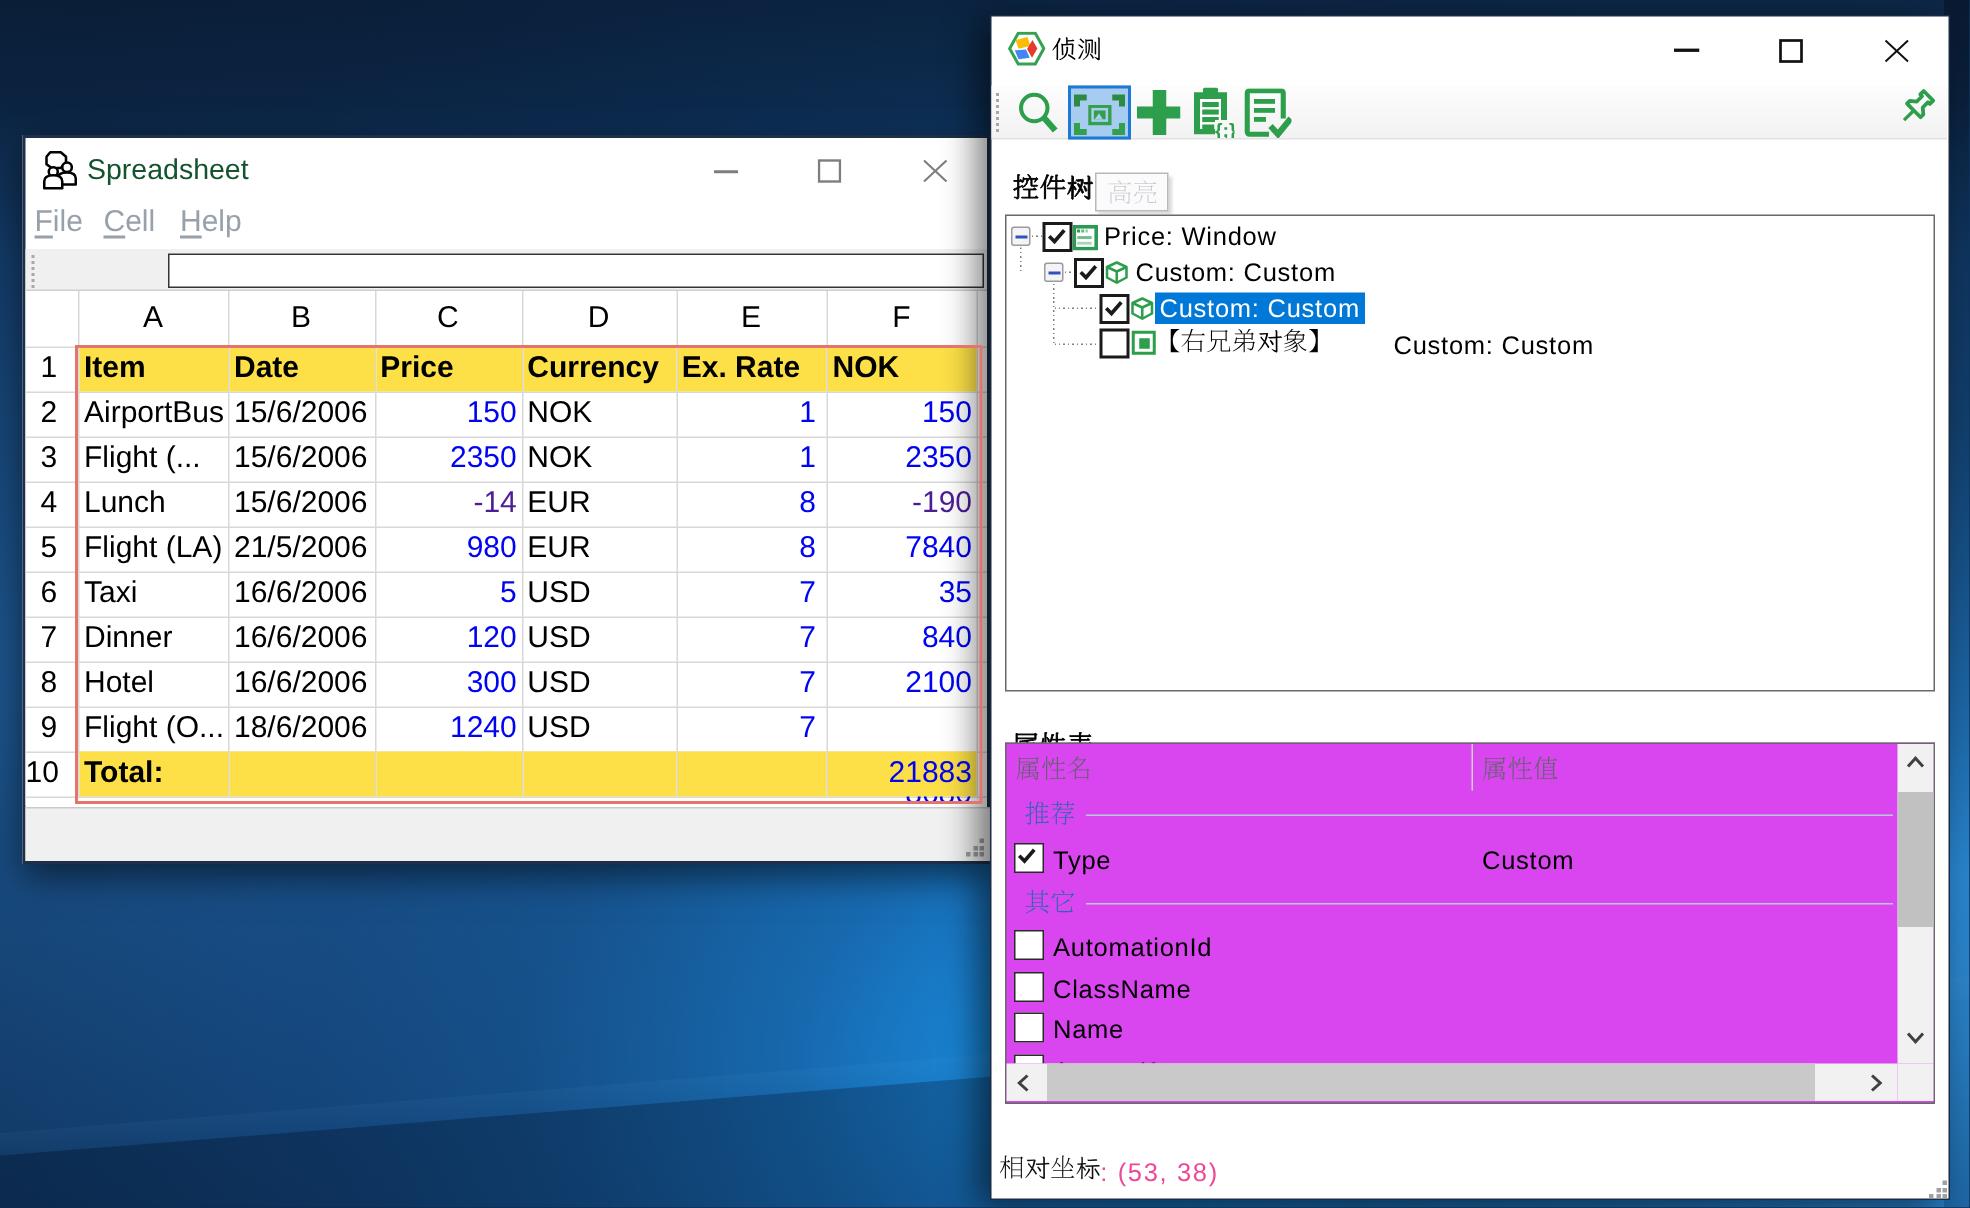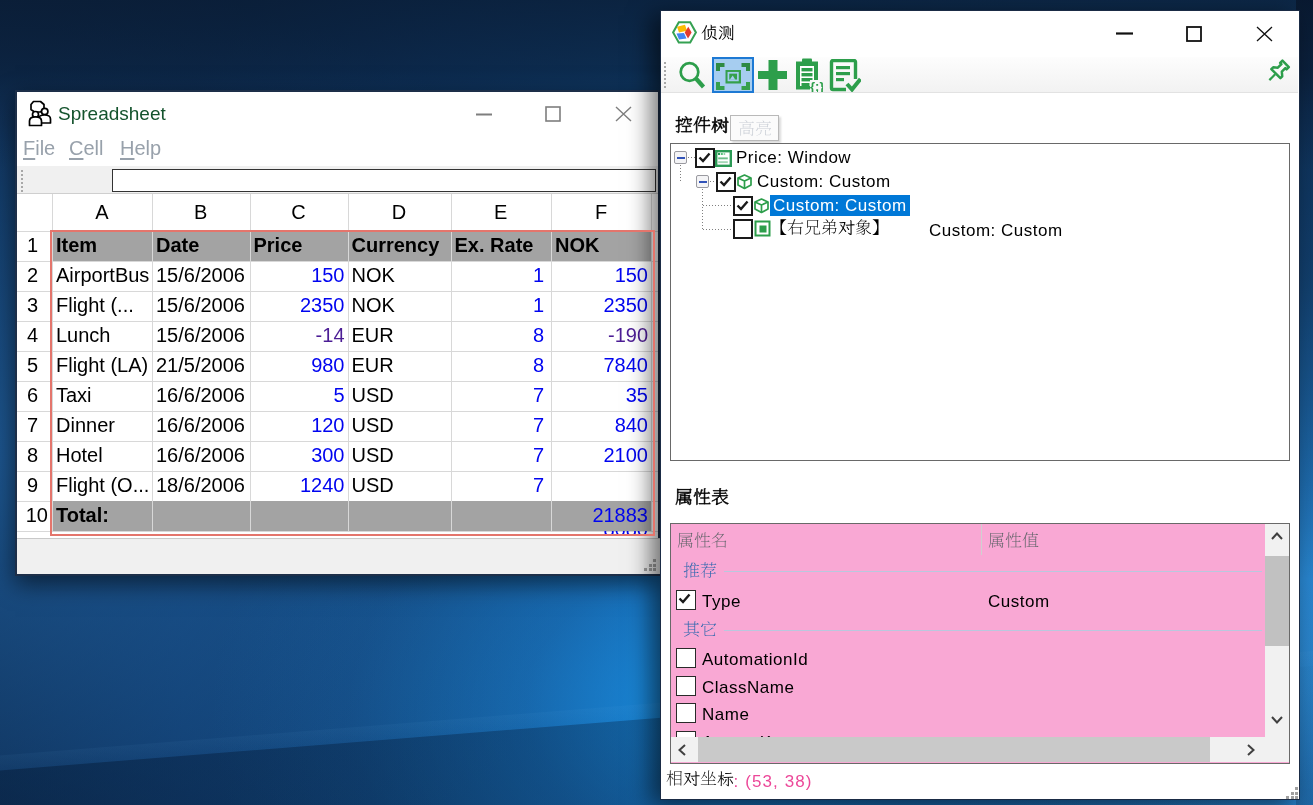--- a/index.html
+++ b/index.html
@@ -14,21 +14,21 @@
 #w1 .menu span{position:absolute;top:1px}
 #w1 .menu u{text-decoration:underline;text-underline-offset:3px}
 #tbar{position:absolute;top:74px;left:0;width:100%;height:28px;background:#f0f0f0;
  border-bottom:1px solid #cfcfcf}
 #fx{position:absolute;left:95px;top:3px;width:544px;height:23px;background:#fff;border:1px solid #333}
 .grip7{position:absolute;width:2px;background-image:repeating-linear-gradient(#a8a8a8 0 2px,transparent 2px 4px)}
 #grid{position:absolute;top:102px;left:0;width:641px;height:343px;background:#fff;font-size:20px;overflow:hidden}
 #grid .hl{position:absolute;left:0;width:641px;height:1px;background:#d8d8d8}
 #grid .vl{position:absolute;top:0;width:1px;height:337px;background:#d8d8d8}
 #grid .cell{position:absolute;height:30px;line-height:29px;white-space:nowrap;overflow:hidden}
-#grid .gy{background:#a3a3a3}
+#grid .gy{background:#fde047}
 #grid .rt{text-align:right}
 #grid .b{font-weight:bold}
 #grid .blu{color:#0004f0}
 #grid .red{color:#4c1d95}
 #grid .hdr{position:absolute;top:0;height:37px;line-height:37px;text-align:center;font-size:20px}
 #redbox{position:absolute;left:33px;top:138px;width:605px;height:306px;border:2px solid #e4756c;z-index:5}
 #w1stat{position:absolute;left:0;top:446px;width:645px;height:36px;background:#f0f0f0;border-top:1px solid #c9c9c9}
 
 #w2{position:absolute;left:660px;top:10px;width:640px;height:790px;background:#fff;
  border:1px solid #1a2b45;box-shadow:-9px 5px 22px rgba(0,0,0,.55)}
@@ -42,21 +42,21 @@
 .texp i{position:absolute;left:1.5px;top:4.5px;width:8px;height:2px;background:#3152b8}
 .tcb{position:absolute;width:20px;height:20px;border:2px solid #1a1a1a;background:#fff;z-index:3}
 .pcb{position:absolute;width:20px;height:20px;border:1.5px solid #2a2a2a;background:#fff}
 .chk{position:absolute;left:1px;top:2px;width:13px;height:11px}
 .trow{position:absolute;font-size:17px;color:#000;white-space:nowrap;letter-spacing:.5px;line-height:21px}
 .tsel{background:#0078d7;color:#fff;padding:0 3px}
 .dotv{position:absolute;width:1px;background-image:repeating-linear-gradient(#808080 0 1px,transparent 1px 3px)}
 .doth{position:absolute;height:1px;background-image:repeating-linear-gradient(90deg,#808080 0 1px,transparent 1px 3px)}
 #hlbtn{position:absolute;left:69px;top:104px;width:49px;height:26px;border:1px solid #b9b9b9;
  background:#fbfbfb;box-shadow:2px 2px 2px rgba(0,0,0,.15);text-align:center;padding-top:4px}
-#propbox{position:absolute;left:9px;top:512px;width:620px;height:241px;border:1px solid #696969;background:#f9a8d4}
+#propbox{position:absolute;left:9px;top:484px;width:620px;height:241px;border:1px solid #696969;background:#d946ef}
 #pwrap{position:absolute;left:0;top:0;width:594px;height:213px;overflow:hidden}
 .pline{position:absolute;height:1px;background:#b9c7de}
 .prow{position:absolute;font-size:17px;color:#000;letter-spacing:.5px}
 #hsb{position:absolute;left:0;top:213px;width:594px;height:25px;background:#f1f1f1}
 #hsb .thumb{position:absolute;left:27px;top:0;width:512px;height:25px;background:#c9c9c9}
 #vsb{position:absolute;left:594px;top:0;width:24px;height:213px;background:#f1f1f1}
 #vsb .thumb{position:absolute;left:0;top:32px;width:24px;height:90px;background:#c1c1c1}
 #w2stat{position:absolute;left:4.5px;top:759px;font-size:17px;color:#ec4899;letter-spacing:1.1px}
 .dots9{position:absolute;width:12px;height:12px}
 .dots9 i{position:absolute;width:3px;height:3px;background:#a0a0a0}
@@ -211,21 +211,21 @@
       <div class="cell" style="left:331.5px;top:247px;width:102px;padding-left:3px;">USD</div>
       <div class="cell rt blu" style="left:434.5px;top:247px;width:99.5px;padding-right:7px;">7</div>
       <div class="cell rt blu" style="left:535px;top:247px;width:99px;padding-right:3px;">2100</div>
       <div class="cell" style="left:0;top:277px;width:31px;text-align:center">9</div>
       <div class="cell" style="left:36px;top:277px;width:99px;padding-left:3px;">Flight (O...</div>
       <div class="cell" style="left:136px;top:277px;width:96.5px;padding-left:3px;">18/6/2006</div>
       <div class="cell rt blu" style="left:233.5px;top:277px;width:97px;padding-right:3px;">1240</div>
       <div class="cell" style="left:331.5px;top:277px;width:102px;padding-left:3px;">USD</div>
       <div class="cell rt blu" style="left:434.5px;top:277px;width:99.5px;padding-right:7px;">7</div>
       <div class="cell rt blu" style="left:535px;top:277px;width:99px;padding-right:3px;margin-top:44px;">8680</div>
-      <div class="cell" style="left:0;top:307px;width:31px;text-align:right">10</div>
+      <div class="cell" style="left:0;top:307px;width:31px;text-align:left">10</div>
       <div class="cell gy b" style="left:36px;top:307px;width:99px;padding-left:3px;">Total:</div>
       <div class="cell gy" style="left:136px;top:307px;width:96.5px;padding-left:3px;"></div>
       <div class="cell gy" style="left:233.5px;top:307px;width:97px;padding-left:3px;"></div>
       <div class="cell gy" style="left:331.5px;top:307px;width:102px;padding-left:3px;"></div>
       <div class="cell gy" style="left:434.5px;top:307px;width:99.5px;padding-left:3px;"></div>
       <div class="cell gy rt blu" style="left:535px;top:307px;width:99px;padding-right:3px;">21883</div>
     </div>
     <div id="redbox"></div>
     <div id="w1stat">
       <div class="dots9" style="left:627px;top:20px">

